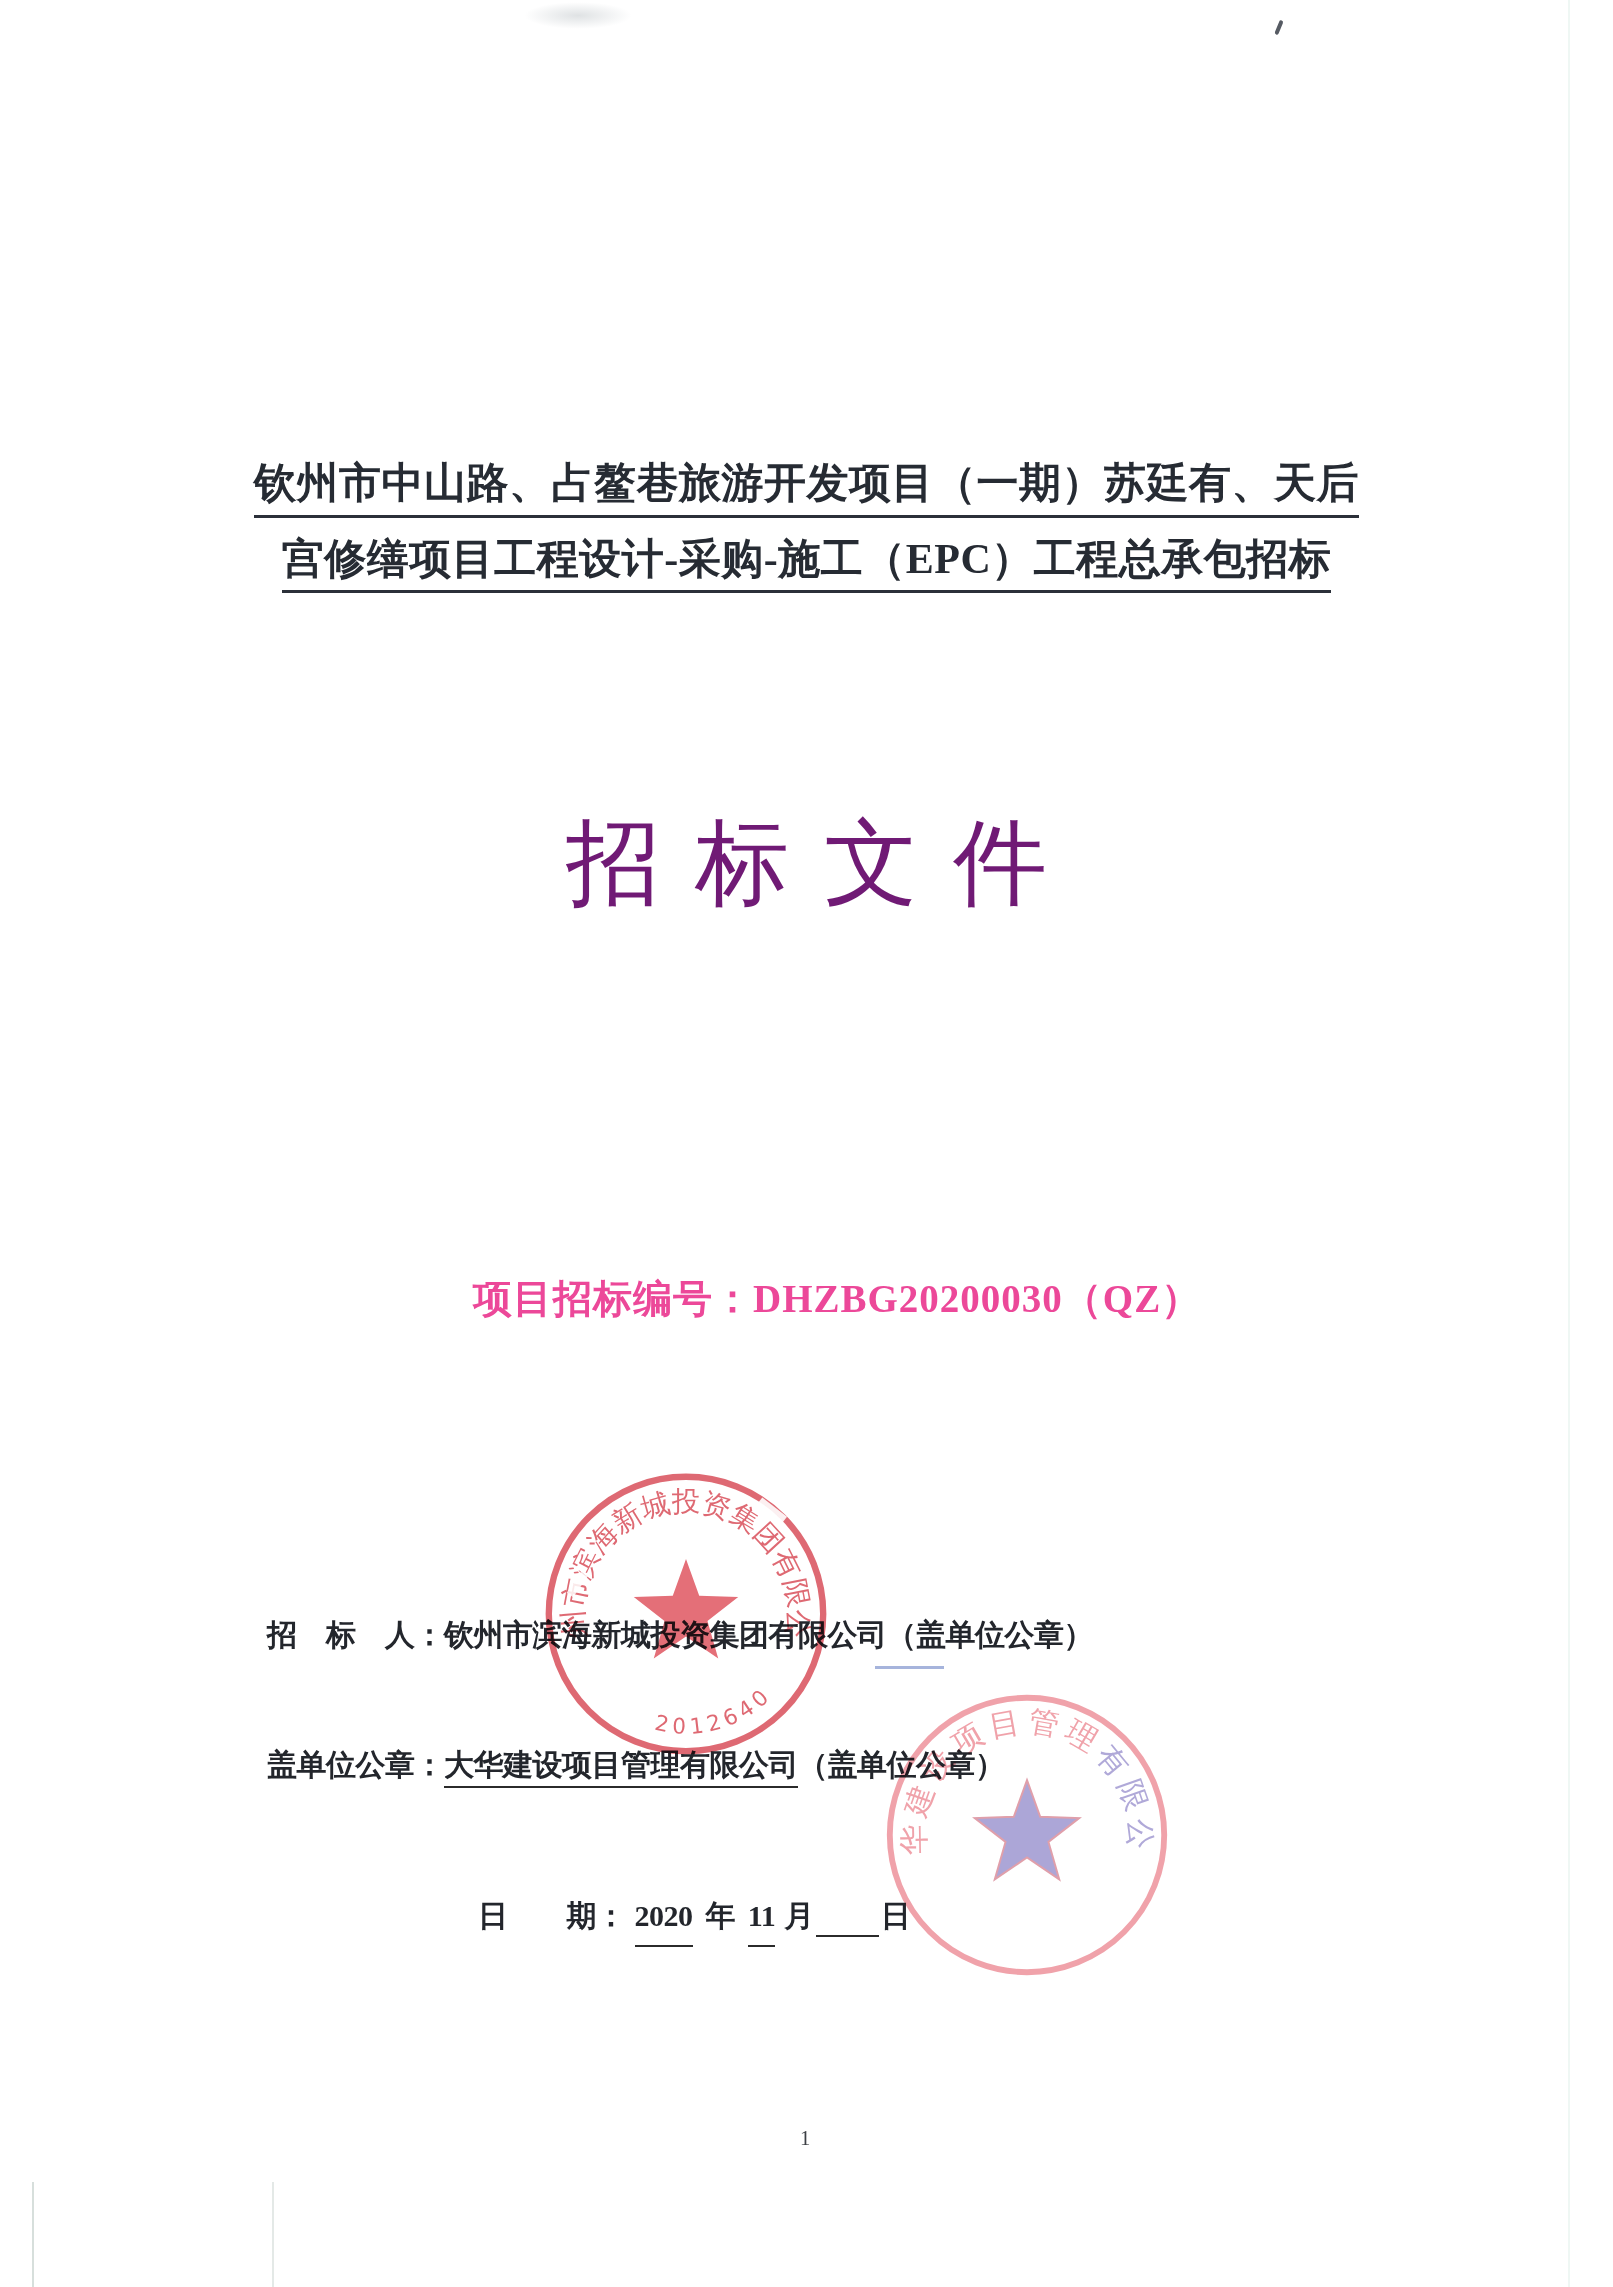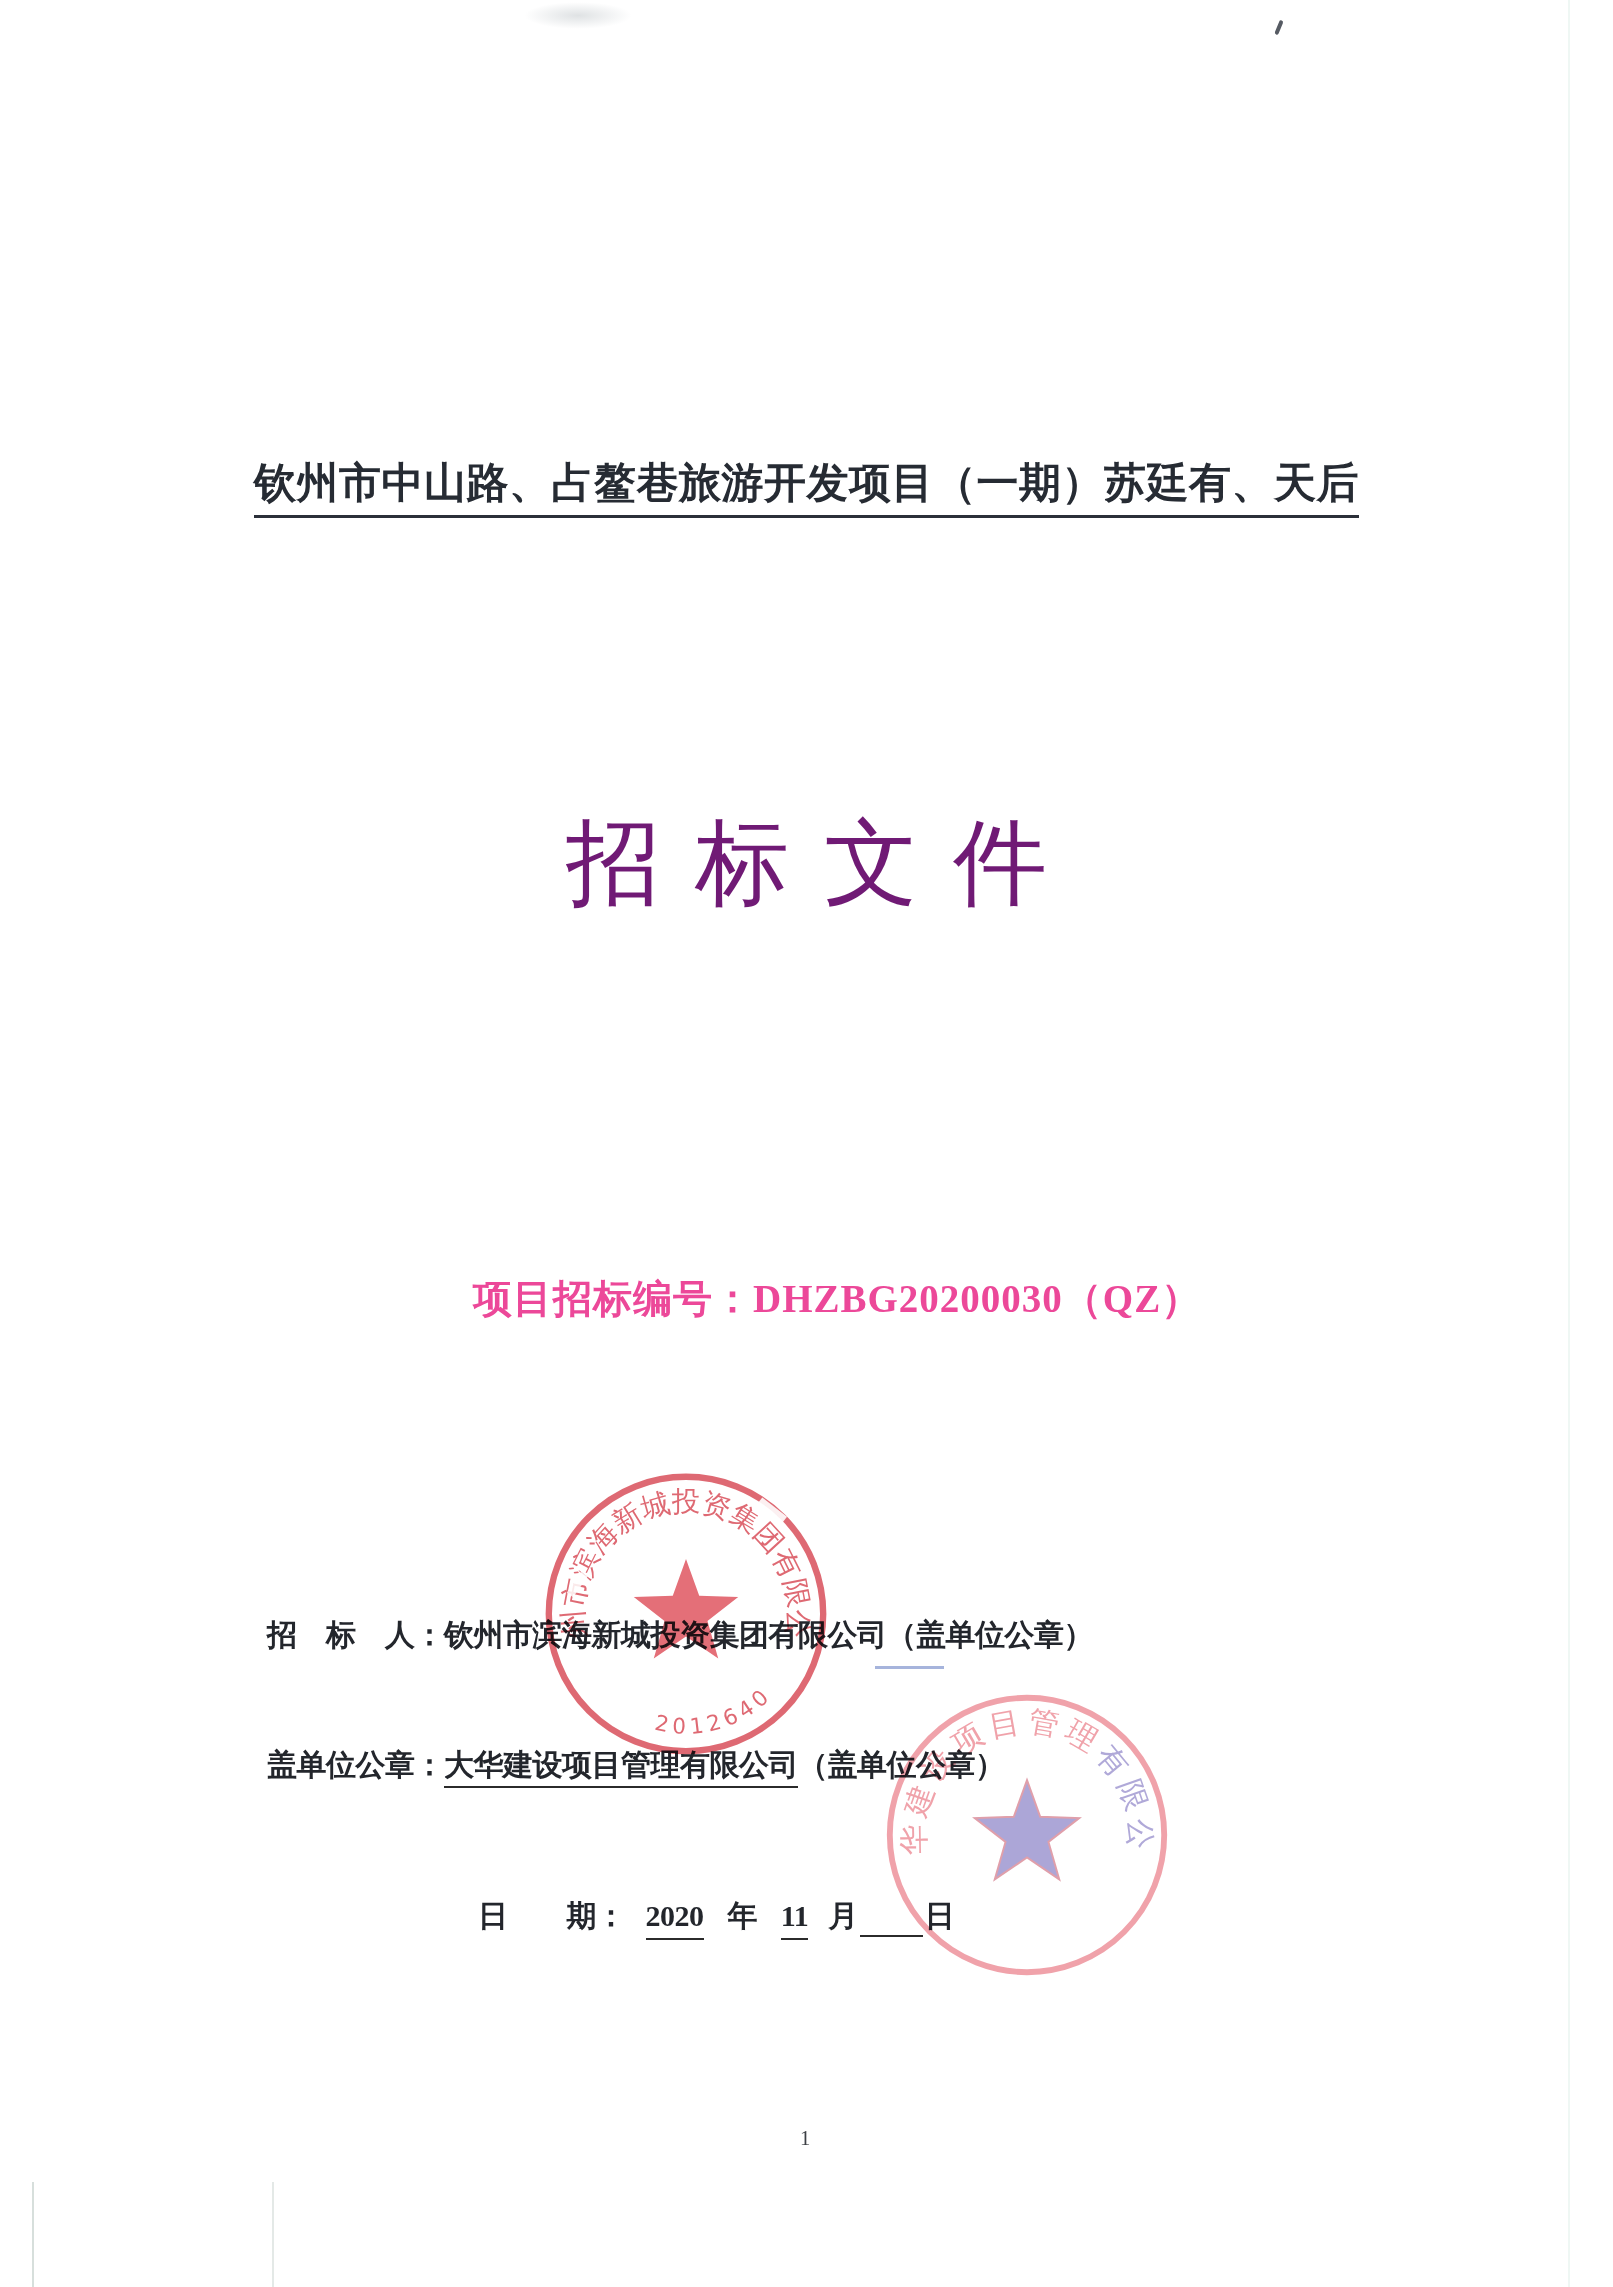--- a/index.html
+++ b/index.html
@@ -18,21 +18,21 @@
   .main-title span { letter-spacing:35px; margin-right:-35px; }
   
   .tender-no { position:absolute; top:1272px; left:473px; font-size:39px; font-weight:bold;
     color:#ec4899; letter-spacing:1px; }
   
   .field-line { position:absolute; font-size:30px; font-weight:bold; color:#23262c; letter-spacing:-0.5px; white-space:nowrap; }
   .line-tenderer { top:1615px; left:267px; }
   .line-agency   { top:1745px; left:267px; }
   .line-date     { top:1896px; left:478px; }
   .u-name { border-bottom:2.9px solid #2b2b2b; padding-bottom:5px; }
-  .u-num  { border-bottom:2.9px solid #2b2b2b; padding-bottom:6px; margin:0 20px; }
+  .u-num  { border-bottom:2.9px solid #2b2b2b; padding-bottom:13px; margin:0 9px; }
   .blank-u { display:inline-block; width:63px; height:39px; border-bottom:2.9px solid #2b2b2b;
     vertical-align:bottom; margin:0 2px; }
   .unit { margin:0 3.9px; }
   
   .page-num { position:absolute; top:2127px; left:800px; font-size:20.6px; color:#3c3f44; }
   
   .seal { position:absolute; mix-blend-mode:multiply; }
   .seal-1 { left:539px; top:1467px; opacity:0.85; }
   .seal-2 { left:880px; top:1688px; opacity:0.80; }
   .seal text { font-family:"Liberation Serif","DejaVu Serif",serif; }
@@ -55,20 +55,23 @@
   <div class="artifact smudge"></div>
   <div class="artifact tick"></div>
   <div class="artifact edge-line-a"></div>
   <div class="artifact edge-line-b"></div>
   <div class="artifact edge-line-r"></div>
   <div class="artifact blue-underline"></div>
 
   <div class="title-block">
     <div class="title-line">
       <span>钦州市中山路、占鳌巷旅游开发项目（一期）苏廷有、天后</span>
+    </div>
+    <div class="title-line">
+      <span>宫修缮项目工程设计-采购-施工（EPC）工程总承包招标</span>
     </div>
   </div>
 
   <div class="main-title">
     <span>招标文件</span>
   </div>
 
   <div class="tender-no">
     <span>项目招标编号：</span><span>DHZBG20200030（QZ）</span>
   </div>

